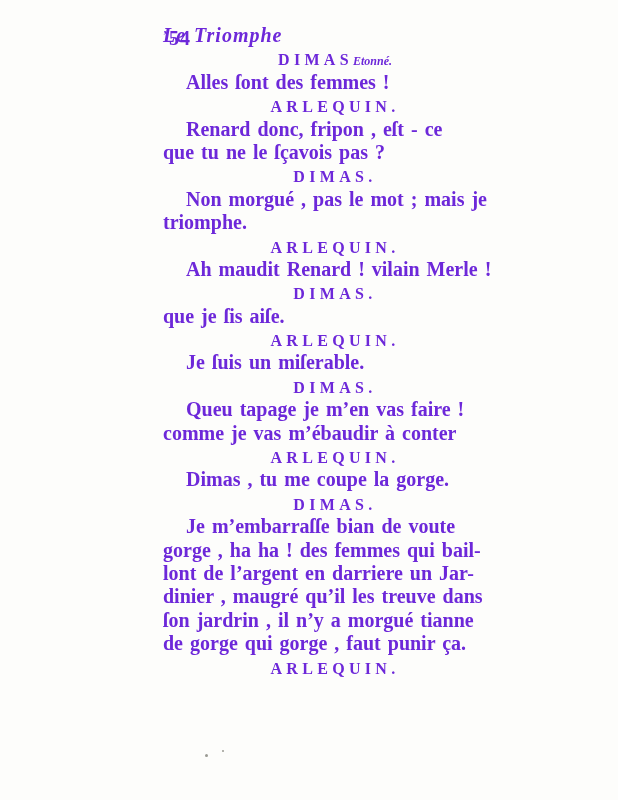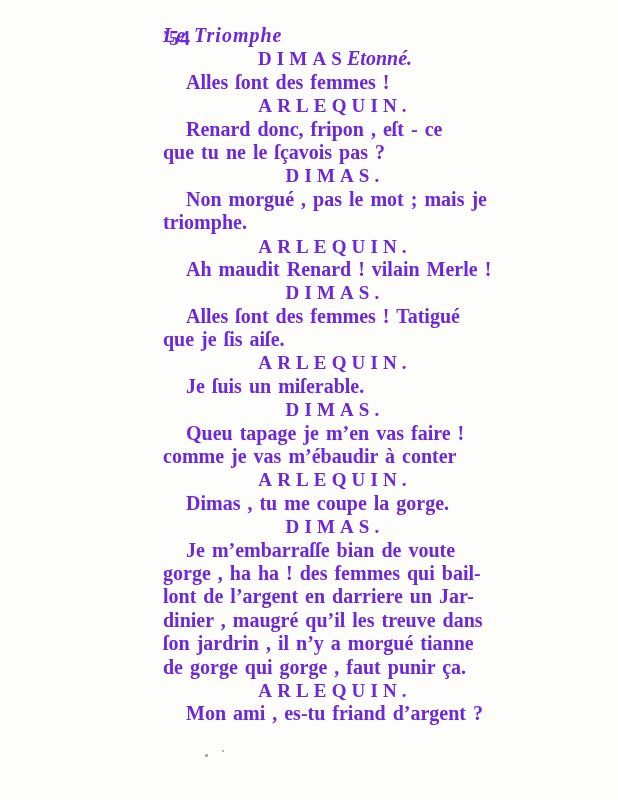--- a/index.html
+++ b/index.html
@@ -19,22 +19,22 @@
     font-weight:bold;
     word-spacing:2px;
   }
   .row{white-space:nowrap;height:23.4px;}
   .header-row{position:relative;height:23.4px;}
   .pageno{position:absolute;left:0;top:0;letter-spacing:1px;}
   .pageno-mark{font-size:12px;vertical-align:6px;margin-right:1px;}
   .running{display:block;text-align:left;font-style:italic;letter-spacing:1px;}
   .center{text-align:center;}
   .indent{padding-left:23px;}
-  .speaker{letter-spacing:0.27em;font-size:19px;}
-  .direction{font-style:italic;letter-spacing:normal;font-size:20px;margin-left:0;}
+  .speaker{letter-spacing:0.27em;font-size:16px;}
+  .direction{font-style:italic;letter-spacing:normal;font-size:12px;margin-left:0;}
   .speck{position:absolute;background:#9a9a93;border-radius:50%;}
   .speck-a{left:205px;top:754px;width:3px;height:3px;}
   .speck-b{left:222px;top:750px;width:2px;height:2px;}
 </style>
 </head>
 <body>
 
 <div class="page">
   <div class="column">
 
@@ -51,21 +51,20 @@
     <div class="row">que tu ne le ſçavois pas ?</div>
 
     <div class="row center"><span class="speaker">DIMAS.</span></div>
     <div class="row indent">Non morgué , pas le mot ; mais je</div>
     <div class="row">triomphe.</div>
 
     <div class="row center"><span class="speaker">ARLEQUIN.</span></div>
     <div class="row indent">Ah maudit Renard ! vilain Merle !</div>
 
     <div class="row center"><span class="speaker">DIMAS.</span></div>
-    <div class="row indent">Alles ſont des femmes ! Tatigué</div>
     <div class="row">que je ſis aiſe.</div>
 
     <div class="row center"><span class="speaker">ARLEQUIN.</span></div>
     <div class="row indent">Je ſuis un miſerable.</div>
 
     <div class="row center"><span class="speaker">DIMAS.</span></div>
     <div class="row indent">Queu tapage je m’en vas faire !</div>
     <div class="row">comme je vas m’ébaudir à conter</div>
 
     <div class="row center"><span class="speaker">ARLEQUIN.</span></div>
@@ -73,19 +72,18 @@
 
     <div class="row center"><span class="speaker">DIMAS.</span></div>
     <div class="row indent">Je m’embarraſſe bian de voute</div>
     <div class="row">gorge , ha ha ! des femmes qui bail-</div>
     <div class="row">lont de l’argent en darriere un Jar-</div>
     <div class="row">dinier , maugré qu’il les treuve dans</div>
     <div class="row">ſon jardrin , il n’y a morgué tianne</div>
     <div class="row">de gorge qui gorge , faut punir ça.</div>
 
     <div class="row center"><span class="speaker">ARLEQUIN.</span></div>
-    <div class="row indent">Mon ami , es-tu friand d’argent ?</div>
 
   </div>
 
   <span class="speck speck-a"></span>
   <span class="speck speck-b"></span>
 </div>
 
 </body></html>

